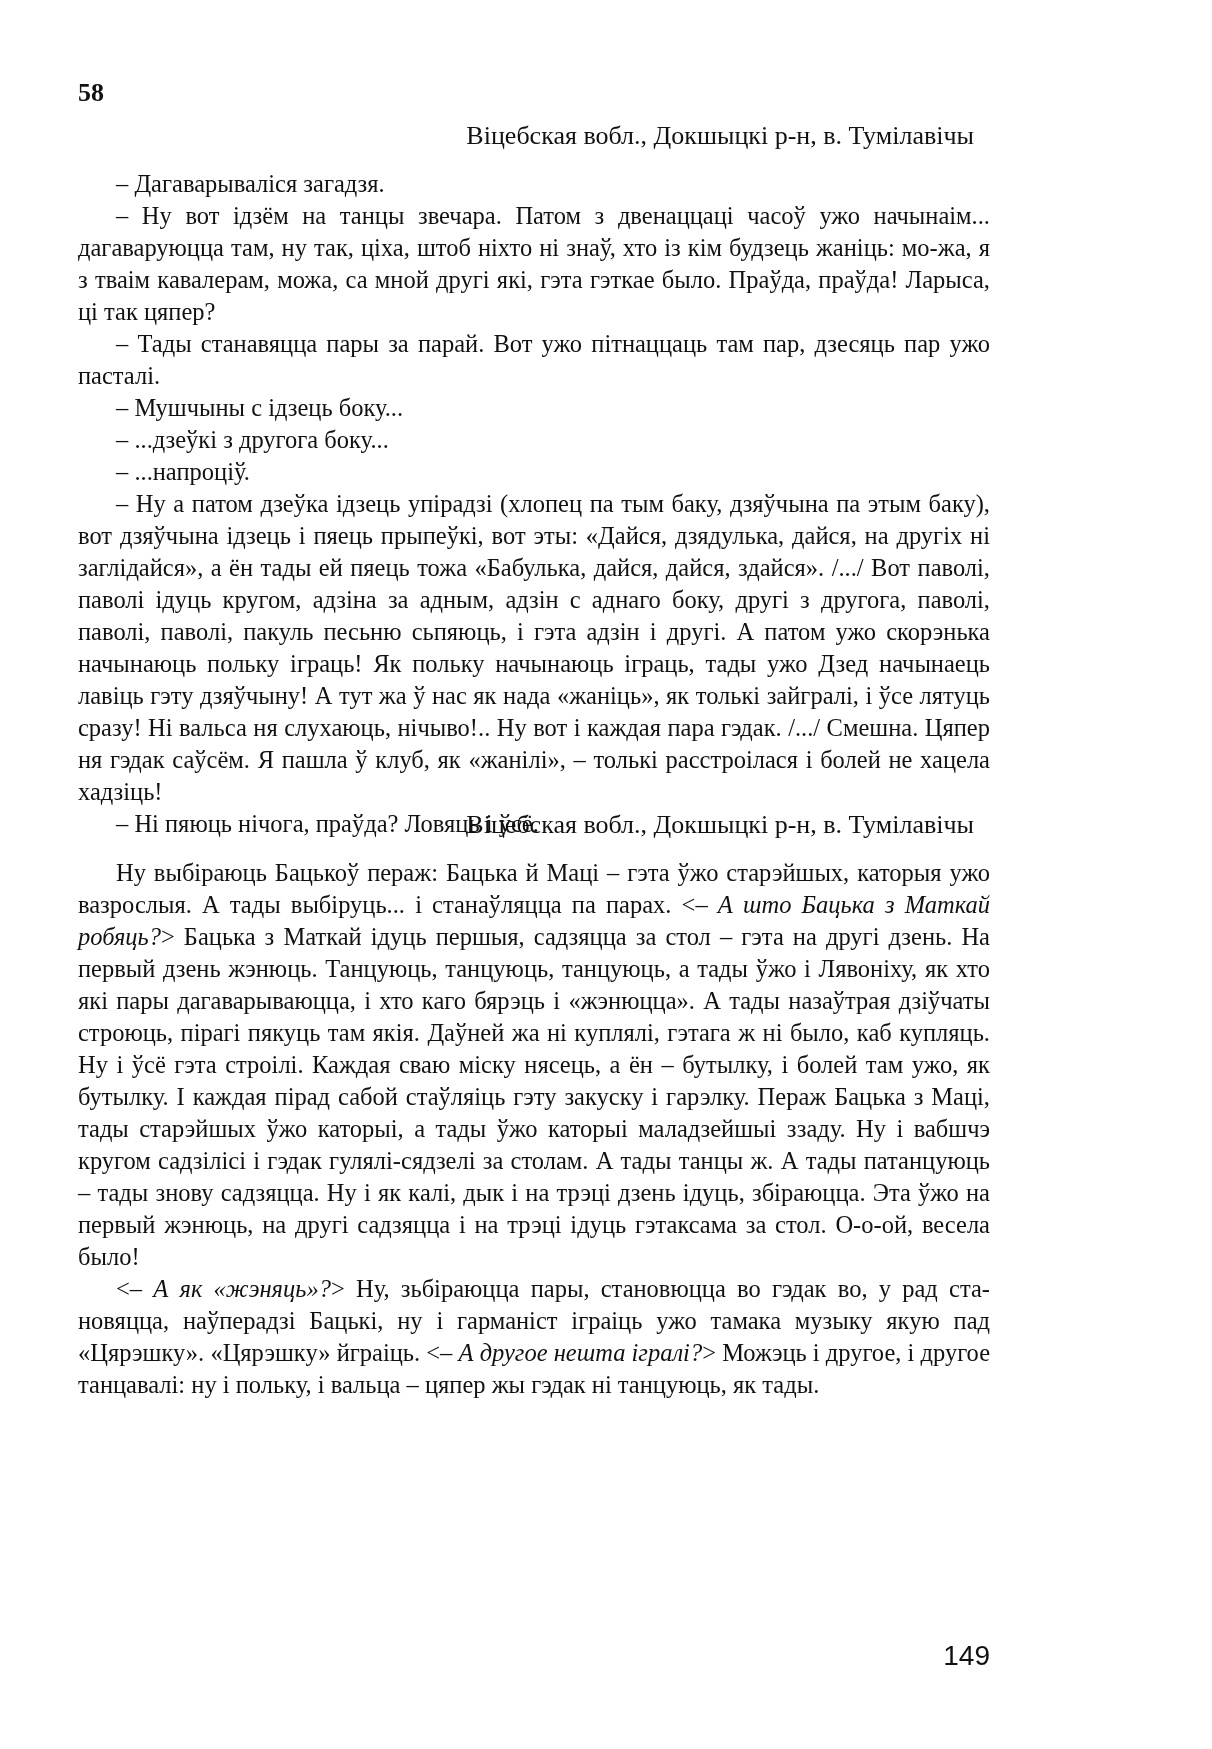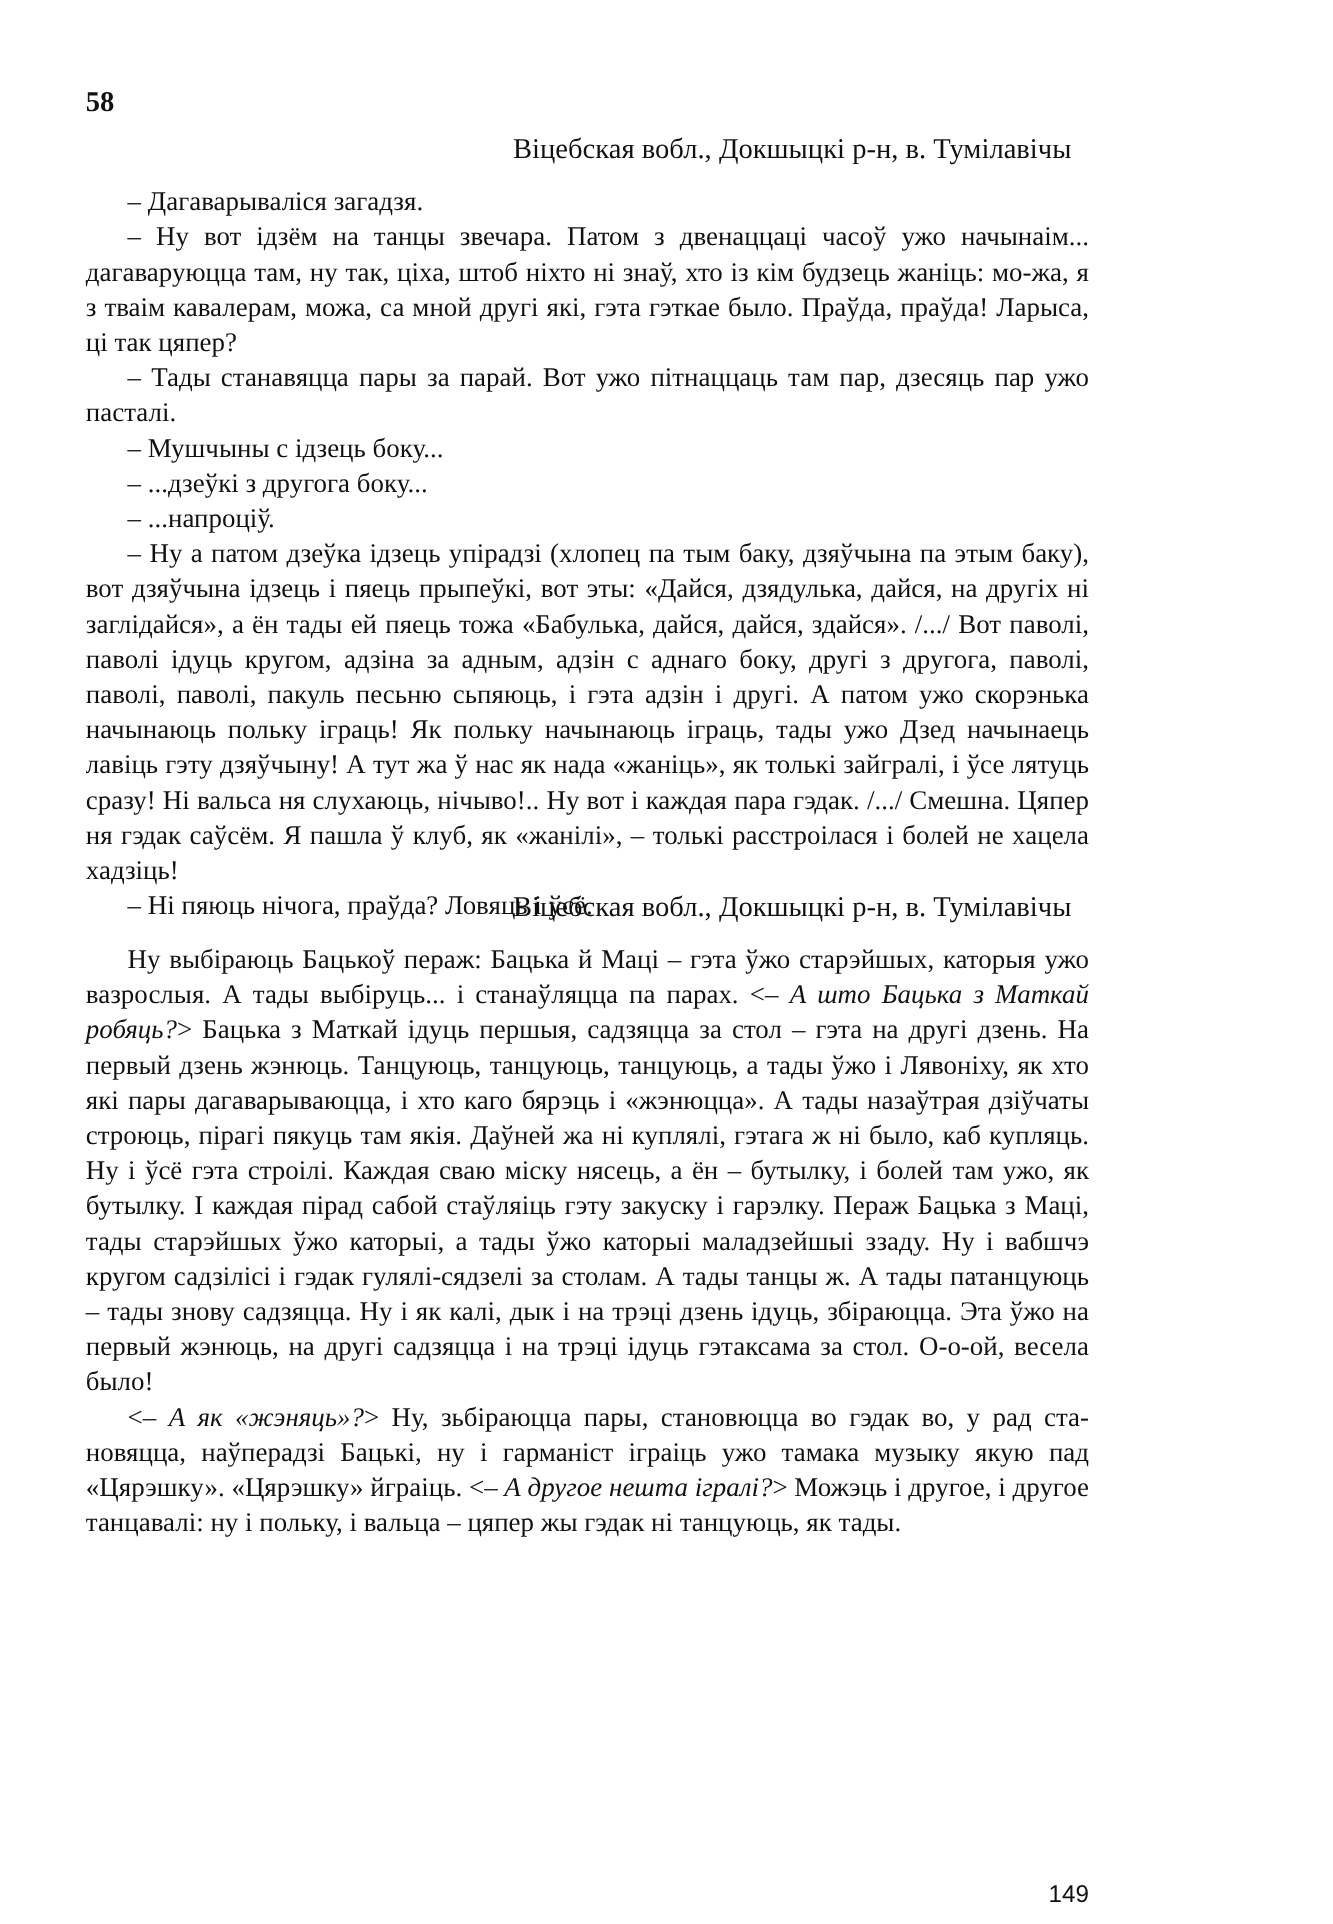--- a/index.html
+++ b/index.html
@@ -18,22 +18,22 @@
       font-size: 24.5px; line-height: 32px; margin: 0;
       text-align: justify; text-indent: 38px;
     }
     .section { position: absolute; left: 0; width: 912px; }
     #s58 { top: 8px; }
     #s58 .location { margin-top: 12px; }
     #s59 { top: 723px; }
     #s59 .location { margin-top: 16px; }
     .q { font-style: italic; }
     .page-number {
-      position: absolute; right: 222px; top: 1709px;
-      font-family: "Liberation Sans", sans-serif; font-size: 22px; color: #111;
+      position: absolute; right: 222px; top: 1640px;
+      font-family: "Liberation Sans", sans-serif; font-size: 28px; color: #111;
     }
   </style>
 </head>
 <body>
 
 <div class="page">
   <div class="section" id="s58">
     <p class="entry-num">58</p>
     <p class="location">Віцебская вобл., Докшыцкі р-н, в. Тумілавічы</p>
     <div class="paras">

